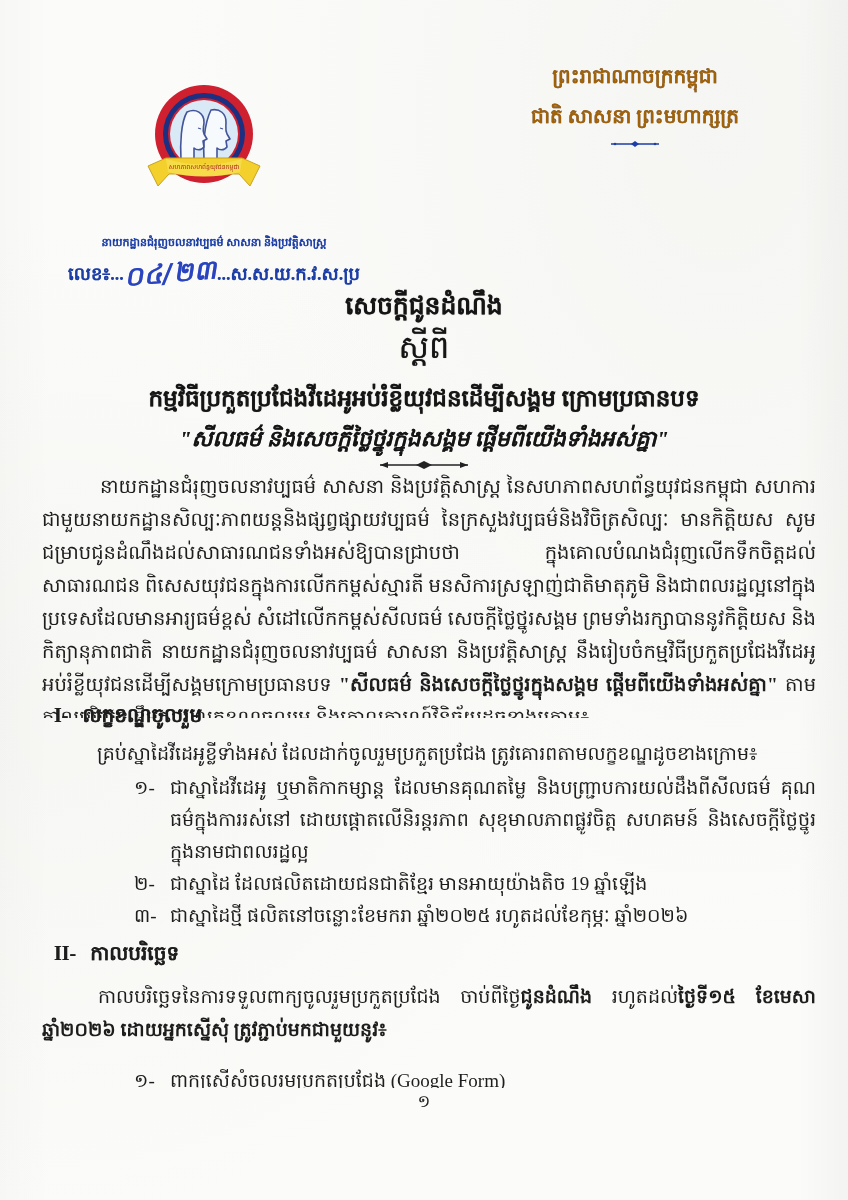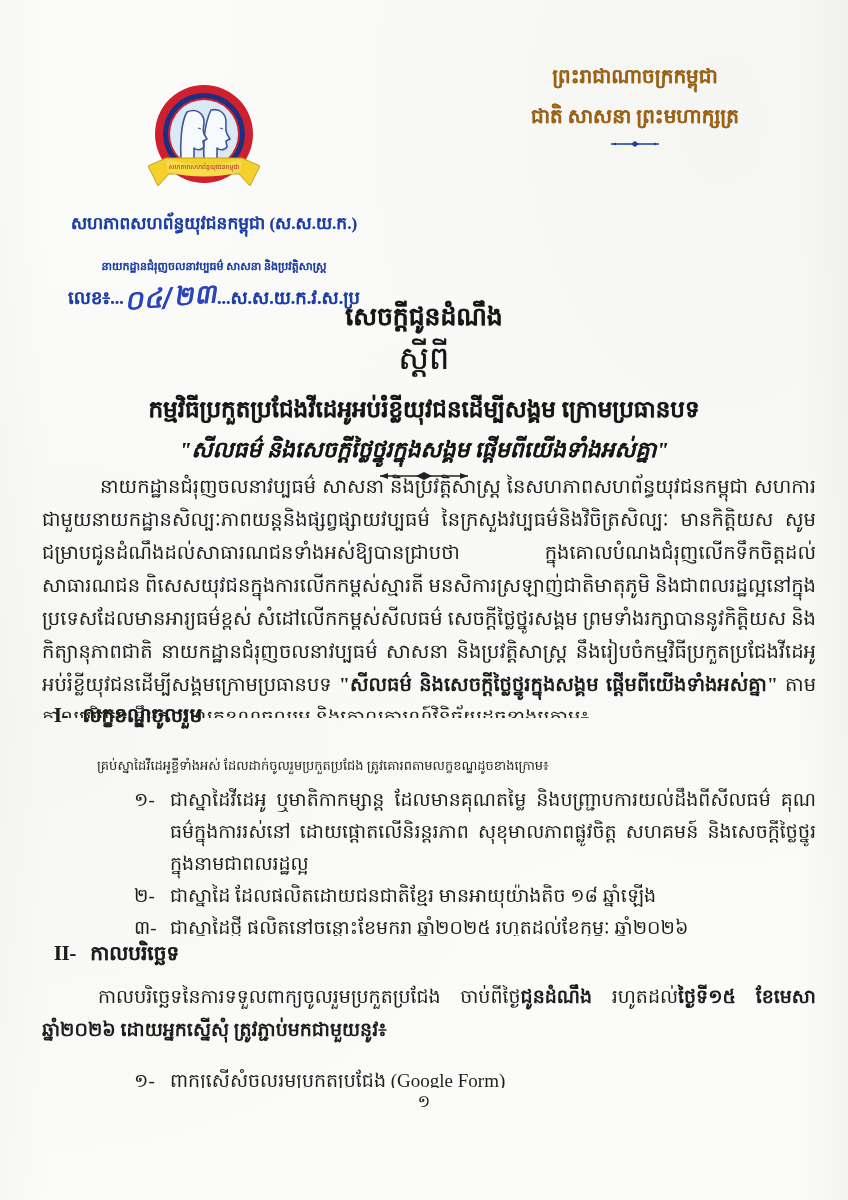--- a/index.html
+++ b/index.html
@@ -43,42 +43,42 @@
   #ref-number{
     display:inline-block;
     font-family:"DejaVu Sans",sans-serif;
     font-style:italic;font-weight:bold;
     font-size:26px;color:#2a44c0;
     transform:rotate(-5deg) translateY(2px);
     letter-spacing:1px;
   }
 
   
-  #title-block{position:absolute;top:299px;left:0;width:848px;text-align:center;color:#151515;}
+  #title-block{position:absolute;top:288px;left:0;width:848px;text-align:center;color:#151515;}
   #title-line1{font-size:25px;font-weight:bold;line-height:36px;text-shadow:0 0 .7px rgba(0,0,0,.65);}
   #title-line2{font-size:32px;font-weight:normal;line-height:34px;margin-top:6px;text-shadow:0 0 .7px rgba(0,0,0,.65);}
   #title-line3{font-size:23px;font-weight:bold;line-height:34px;margin-top:18px;text-shadow:0 0 .7px rgba(0,0,0,.65);}
   #title-line4{font-size:22px;font-weight:bold;font-style:italic;line-height:34px;margin-top:6px;text-shadow:0 0 .6px rgba(0,0,0,.6);}
 
   
   #intro{
     position:absolute;left:42px;top:450px;width:774px;height:248px;overflow:hidden;
     font-size:19.5px;line-height:33px;text-align:justify;text-indent:58px;
   }
 
   
   .section{position:absolute;left:42px;width:774px;}
   #section1{top:700px;height:236px;overflow:hidden;}
   #section2{top:938px;height:150px;overflow:hidden;}
   .section-heading{
     font-size:20px;font-weight:bold;line-height:30px;
     padding-left:12px;display:flex;gap:14px;
     text-shadow:0 0 .6px rgba(0,0,0,.6);
   }
-  .section-lead{font-size:13px;line-height:32px;padding-left:55px;margin-top:20px;text-align:justify;}
+  .section-lead{font-size:19px;line-height:32px;padding-left:55px;margin-top:8px;text-align:justify;}
   .lead-para{font-size:19px;line-height:33px;margin-top:12px;text-indent:56px;text-align:justify;}
   .items{margin-top:2px;}
   .item{display:flex;padding-left:92px;font-size:19px;line-height:32px;}
   .item-num{flex:0 0 36px;}
   .item-text{flex:1;text-align:justify;}
 
   
   #page-number{
     position:absolute;top:1090px;left:0;width:848px;text-align:center;
     font-size:17px;color:#222;
@@ -114,21 +114,20 @@
   </g>
 
   <g>
     <path d="M10 86 L28 78 L104 78 L122 86 L112 106 L101 94 L31 94 L20 106 Z" fill="#f3d02b" stroke="#c9a21f" stroke-width="1"></path>
     <path d="M28 79 Q66 90 104 79 L102 92 Q66 101 30 92 Z" fill="#f7dc4a"></path>
     <text x="66" y="89" text-anchor="middle" font-size="6.2" fill="#a81c1c">សហភាពសហព័ន្ធយុវជនកម្ពុជា</text>
   </g>
 </svg>
 
 <div id="org-block">
-  <div id="org-name">សហភាពសហព័ន្ធយុវជនកម្ពុជា (ស.ស.យ.ក.)</div>
   <div id="org-dept">នាយកដ្ឋានជំរុញចលនាវប្បធម៌ សាសនា និងប្រវត្តិសាស្ត្រ</div>
   <div id="ref-line">
     <span>លេខ៖...</span><span id="ref-number">០៤/២៣</span><span>...ស.ស.យ.ក.វ.ស.ប្រ</span>
   </div>
 </div>
 
 <div id="title-block">
   <div id="title-line1">សេចក្តីជូនដំណឹង</div>
   <div id="title-line2">ស្តីពី</div>
   <div id="title-line3">កម្មវិធីប្រកួតប្រជែងវីដេអូអប់រំខ្លីយុវជនដើម្បីសង្គម ក្រោមប្រធានបទ</div>
@@ -149,21 +148,21 @@
     <span>លក្ខខណ្ឌចូលរួម</span>
   </div>
   <div class="section-lead">គ្រប់ស្នាដៃវីដេអូខ្លីទាំងអស់ ដែលដាក់ចូលរួមប្រកួតប្រជែង ត្រូវគោរពតាមលក្ខខណ្ឌដូចខាងក្រោម៖</div>
   <div class="items">
     <div class="item">
       <span class="item-num">១-</span>
       <span class="item-text">ជាស្នាដៃវីដេអូ ឬមាតិកាកម្សាន្ត ដែលមានគុណតម្លៃ និងបញ្ជ្រាបការយល់ដឹងពីសីលធម៌ គុណធម៌ក្នុងការរស់នៅ ដោយផ្តោតលើនិរន្តរភាព សុខុមាលភាពផ្លូវចិត្ត សហគមន៍ និងសេចក្តីថ្លៃថ្នូរ ក្នុងនាមជាពលរដ្ឋល្អ</span>
     </div>
     <div class="item">
       <span class="item-num">២-</span>
-      <span class="item-text">ជាស្នាដៃ ដែលផលិតដោយជនជាតិខ្មែរ មានអាយុយ៉ាងតិច ១៨ ឆ្នាំឡើង</span>
+      <span class="item-text">ជាស្នាដៃ ដែលផលិតដោយជនជាតិខ្មែរ មានអាយុយ៉ាងតិច 19 ឆ្នាំឡើង</span>
     </div>
     <div class="item">
       <span class="item-num">៣-</span>
       <span class="item-text">ជាស្នាដៃថ្មី ផលិតនៅចន្លោះខែមករា ឆ្នាំ២០២៥ រហូតដល់ខែកុម្ភៈ ឆ្នាំ២០២៦</span>
     </div>
     <div class="item">
       <span class="item-num">៤-</span>
       <span class="item-text">ជាស្នាដៃ ដែលមានថិរវេលាបញ្ចាំងចន្លោះពី ៣ នាទី ដល់ ១០ នាទី</span>
     </div>
   </div>

